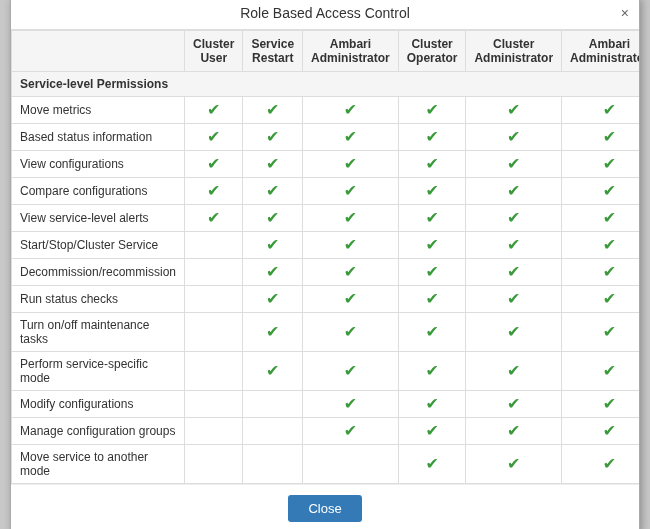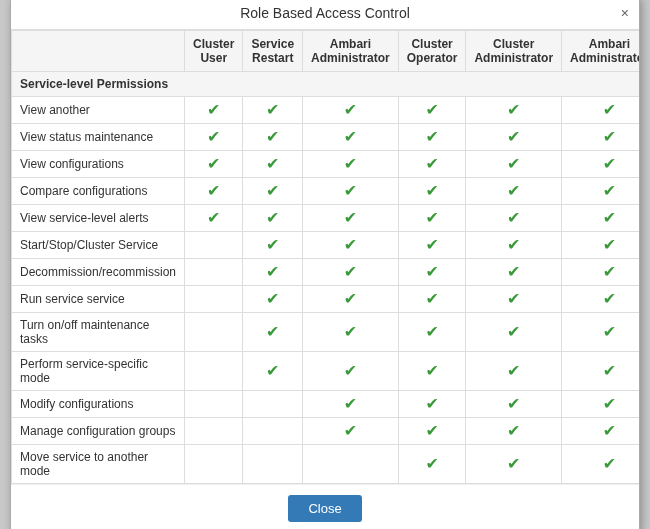--- a/index.html
+++ b/index.html
@@ -131,30 +131,30 @@
           <th>Cluster Operator</th>
           <th>Cluster Administrator</th>
           <th>Ambari Administrator</th>
         </tr>
       </thead>
       <tbody id="table-body">
       <tr class="section-header">
             <td colspan="7">Service-level Permissions</td>
           </tr>
           <tr>
-            <td>View another</td>
-            <td><span class="check">✔</span></td>
-            <td><span class="check">✔</span></td>
-            <td><span class="check">✔</span></td>
-            <td><span class="check">✔</span></td>
-            <td><span class="check">✔</span></td>
-            <td><span class="check">✔</span></td>
-          </tr>
-          <tr>
-            <td>View status maintenance</td>
+            <td>Move metrics</td>
+            <td><span class="check">✔</span></td>
+            <td><span class="check">✔</span></td>
+            <td><span class="check">✔</span></td>
+            <td><span class="check">✔</span></td>
+            <td><span class="check">✔</span></td>
+            <td><span class="check">✔</span></td>
+          </tr>
+          <tr>
+            <td>Based status information</td>
             <td><span class="check">✔</span></td>
             <td><span class="check">✔</span></td>
             <td><span class="check">✔</span></td>
             <td><span class="check">✔</span></td>
             <td><span class="check">✔</span></td>
             <td><span class="check">✔</span></td>
           </tr>
           <tr>
             <td>View configurations</td>
             <td><span class="check">✔</span></td>
@@ -194,21 +194,21 @@
           <tr>
             <td>Decommission/recommission</td>
             <td></td>
             <td><span class="check">✔</span></td>
             <td><span class="check">✔</span></td>
             <td><span class="check">✔</span></td>
             <td><span class="check">✔</span></td>
             <td><span class="check">✔</span></td>
           </tr>
           <tr>
-            <td>Run service service</td>
+            <td>Run status checks</td>
             <td></td>
             <td><span class="check">✔</span></td>
             <td><span class="check">✔</span></td>
             <td><span class="check">✔</span></td>
             <td><span class="check">✔</span></td>
             <td><span class="check">✔</span></td>
           </tr>
           <tr>
             <td>Turn on/off maintenance tasks</td>
             <td></td>

